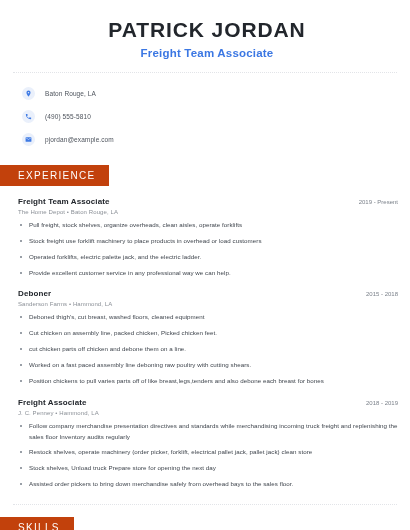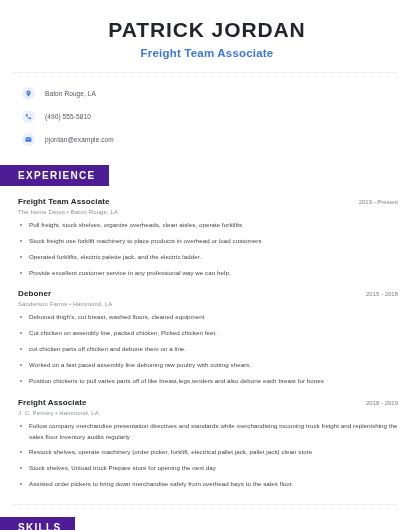--- a/index.html
+++ b/index.html
@@ -66,24 +66,24 @@
   }
   .contact-icon svg { display: block; }
   .contact-text {
     font-size: 6.5px;
     color: #4e545d;
     letter-spacing: 0.1px;
   }
 
   
   .section-badge {
-    background: #4c1d95;
+    background: #c2410c;
     color: #ffffff;
     font-size: 10px;
-    font-weight: bold;
+    font-weight: normal;
     letter-spacing: 1.3px;
     padding: 5px 14px 5px 0;
     display: inline-block;
     margin-left: 0;
     text-indent: 18px;
   }
   .section-wrap { margin-top: 16px; }
 
   
   .entries { padding: 0 12px 0 18px; }

